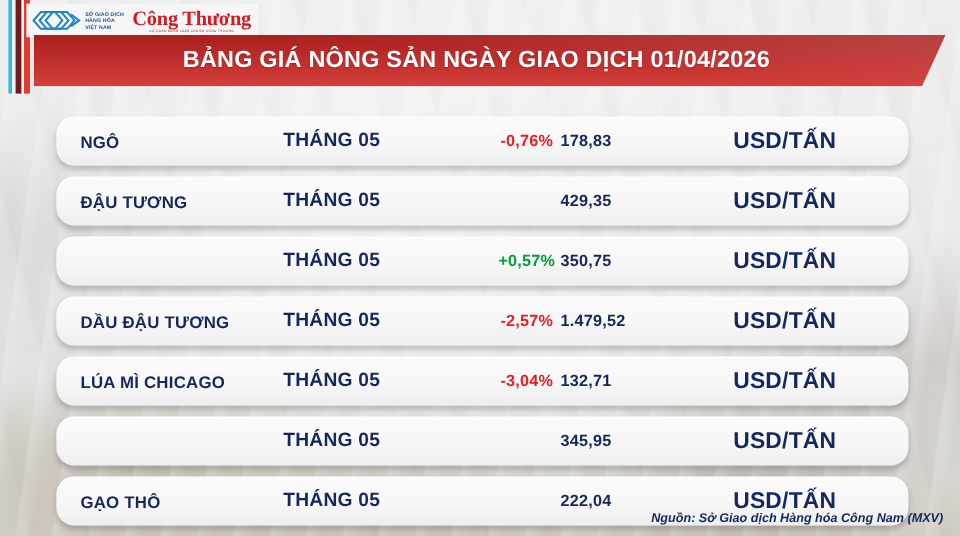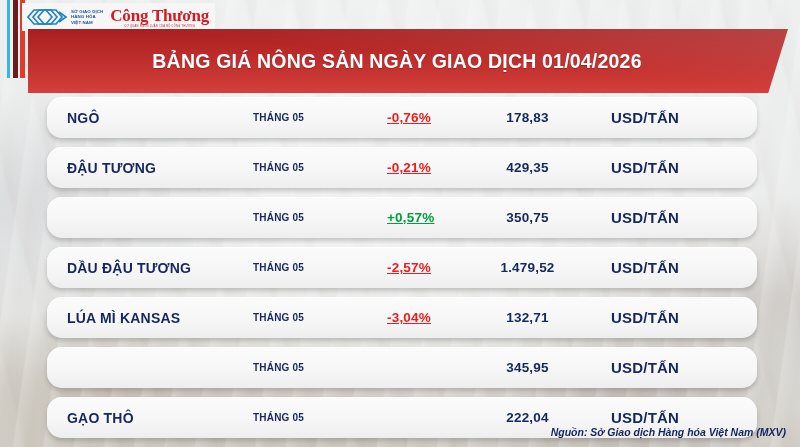--- a/index.html
+++ b/index.html
@@ -104,21 +104,21 @@
     color: #b02025;
     letter-spacing: .3px;
     white-space: nowrap;
     margin-top: 1px;
   }
 
   
   .banner-wrap {
     position: absolute;
     left: 28px; top: 29px;
-    width: 760px; height: 64px; text-align: center;
+    width: 760px; height: 43px; text-align: center;
   }
   .banner-shape {
     position: absolute;
     inset: 0;
     background: linear-gradient(180deg,#a81f1f 0%, #b52727 26%, #c43230 62%, #d4403a 100%);
     clip-path: polygon(0 0, 100% 0, 97.4% 100%, 0 100%);
   }
   .banner-sheen {
     position: absolute;
     inset: 0;
@@ -163,55 +163,55 @@
     left: 20px;
     width: 200px;
     font-size: 14px;
     font-weight: bold;
     color: #14275e;
     letter-spacing: .2px;
     white-space: nowrap;
   }
   .c-month {
     position: absolute;
-    left: 206px;
+    left: 189px;
     width: 130px;
-    font-size: 10px;
+    font-size: 16px;
     font-weight: bold;
     color: #14275e;
     letter-spacing: .2px;
     white-space: nowrap;
   }
   .c-change {
     position: absolute;
-    left: 340px;
+    left: 322px;
     width: 140px;
+    text-align: center;
     font-size: 13.5px;
     font-weight: bold;
     letter-spacing: .2px;
     white-space: nowrap;
-    text-decoration: underline;
   }
   .c-change.up   { color: #00a03c; }
   .c-change.down { color: #ee1c1c; }
   .c-price {
     position: absolute;
     left: 420px;
     width: 121px;
-    text-align: center;
+    text-align: left;
     font-size: 13.5px;
     font-weight: bold;
     color: #14275e;
     letter-spacing: .2px;
     white-space: nowrap;
   }
   .c-unit {
     position: absolute;
     left: 564px;
-    font-size: 15px;
+    font-size: 19px;
     font-weight: bold;
     color: #14275e;
     letter-spacing: .2px;
     white-space: nowrap;
   }
 
   
   .source {
     position: absolute;
     right: 14px;
@@ -272,52 +272,51 @@
       <div class="row">
         <div class="c-name">NGÔ</div>
         <div class="c-month">THÁNG 05</div>
         <div class="c-change down">-0,76%</div>
         <div class="c-price">178,83</div>
         <div class="c-unit">USD/TẤN</div>
       </div>
       <div class="row">
         <div class="c-name">ĐẬU TƯƠNG</div>
         <div class="c-month">THÁNG 05</div>
-        <div class="c-change down">-0,21%</div>
         <div class="c-price">429,35</div>
         <div class="c-unit">USD/TẤN</div>
       </div>
       <div class="row">
         <div class="c-month">THÁNG 05</div>
         <div class="c-change up">+0,57%</div>
         <div class="c-price">350,75</div>
         <div class="c-unit">USD/TẤN</div>
       </div>
       <div class="row">
         <div class="c-name">DẦU ĐẬU TƯƠNG</div>
         <div class="c-month">THÁNG 05</div>
         <div class="c-change down">-2,57%</div>
         <div class="c-price">1.479,52</div>
         <div class="c-unit">USD/TẤN</div>
       </div>
       <div class="row">
-        <div class="c-name">LÚA MÌ KANSAS</div>
+        <div class="c-name">LÚA MÌ CHICAGO</div>
         <div class="c-month">THÁNG 05</div>
         <div class="c-change down">-3,04%</div>
         <div class="c-price">132,71</div>
         <div class="c-unit">USD/TẤN</div>
       </div>
       <div class="row">
         <div class="c-month">THÁNG 05</div>
         <div class="c-price">345,95</div>
         <div class="c-unit">USD/TẤN</div>
       </div>
       <div class="row">
         <div class="c-name">GẠO THÔ</div>
         <div class="c-month">THÁNG 05</div>
         <div class="c-price">222,04</div>
         <div class="c-unit">USD/TẤN</div>
       </div>
     </div>
 
-  <div class="source">Nguồn: Sở Giao dịch Hàng hóa Việt Nam (MXV)</div>
+  <div class="source">Nguồn: Sở Giao dịch Hàng hóa Công Nam (MXV)</div>
 
 </div>
 
 </body></html>

